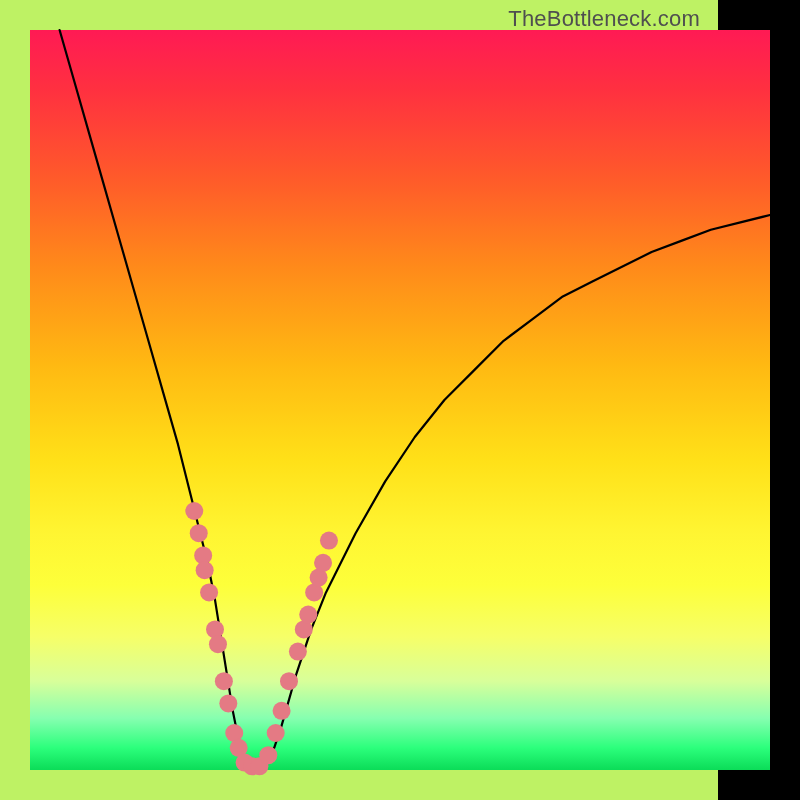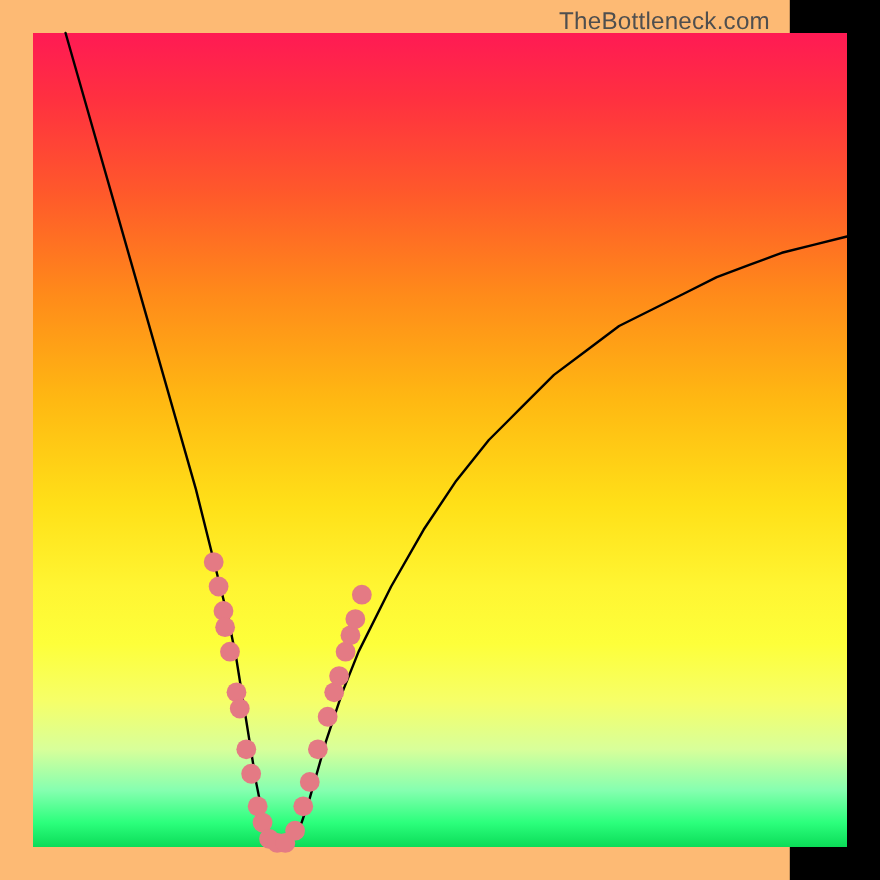--- a/index.html
+++ b/index.html
@@ -1,21 +1,21 @@
 <!DOCTYPE html>
 <html><head>
 <meta charset="utf-8">
 <style>
   * { margin: 0; padding: 0; box-sizing: border-box; }
   html, body { width: 800px; height: 800px; overflow: hidden; background: #000; }
   .frame {
     position: relative;
     width: 718px;
     height: 800px;
-    background: #fdba74;
+    background: #bef264;
   }
   .plot-area {
     position: absolute;
     left: 30px;
     top: 30px;
     width: 740px;
     height: 740px;
     background: linear-gradient(to bottom,
       #ff1a54 0%,
       #ff3040 8%,

